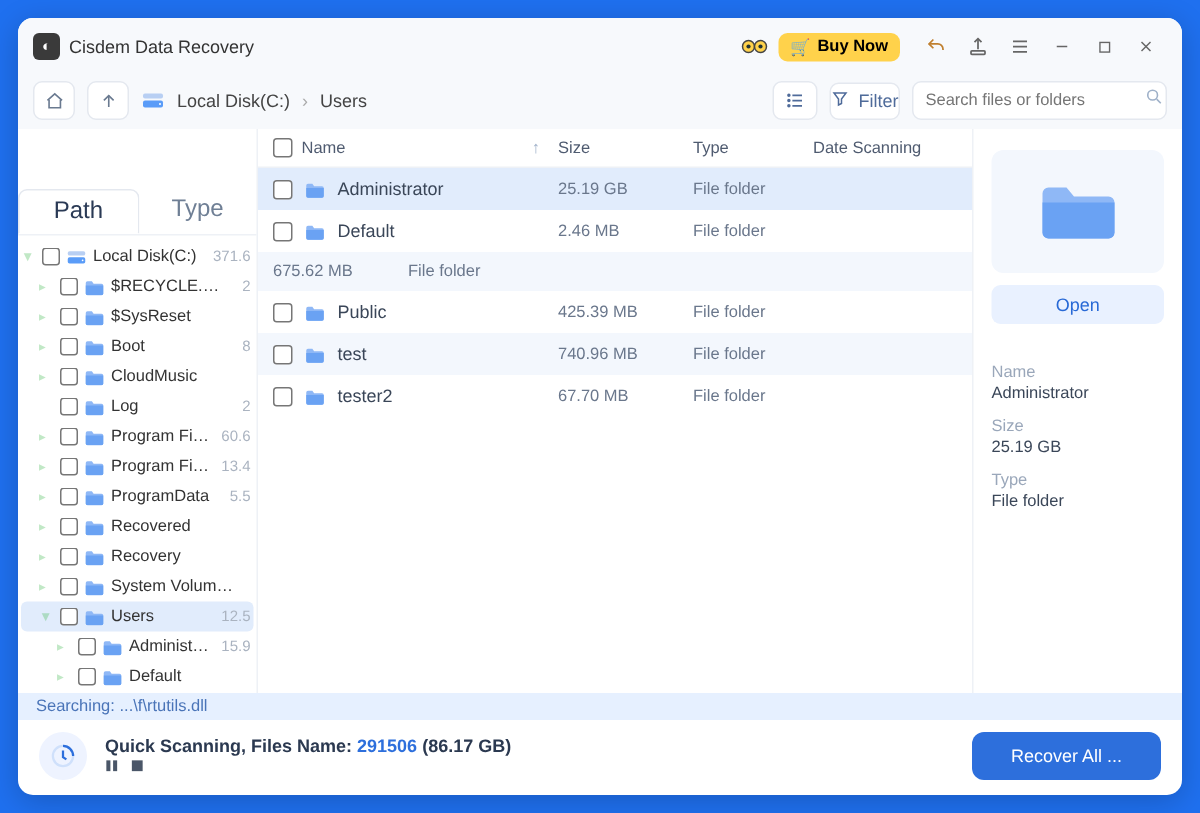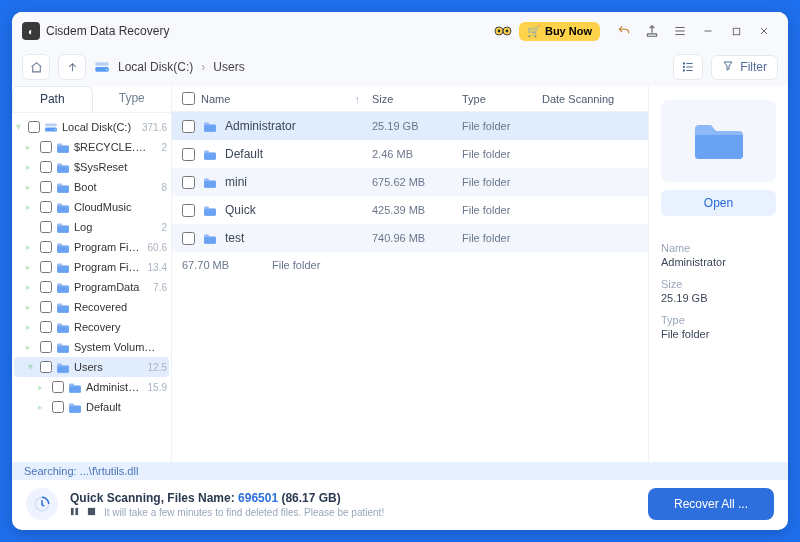--- a/index.html
+++ b/index.html
@@ -17,32 +17,32 @@
 
 
 .toolbar { display: flex; align-items: center; padding: 4px 10px 6px 10px; background: #f7f9fc; gap: 8px; }
 .nav-btn { width: 28px; height: 26px; border: 1px solid #e4e8ef; border-radius: 6px; background: #fff; display: inline-flex; align-items: center; justify-content: center; color: #4a6; cursor: pointer; }
 .nav-btn svg { stroke: #6a7a90; }
 .disk-ico { display: inline-flex; align-items: center; gap: 4px; }
 .breadcrumb { display: flex; align-items: center; gap: 8px; font-size: 12px; color: #444; }
 .breadcrumb .chev { color: #aaa; }
 .toolbar .spacer { flex: 1; }
 .small-btn { width: 30px; height: 26px; border: 1px solid #e4e8ef; border-radius: 6px; background: #fff; display: inline-flex; align-items: center; justify-content: center; color: #4f6b9a; cursor: pointer; }
-.filter-btn { display: flex; align-items: center; gap: 6px; border: 1px solid #e4e8ef; border-radius: 6px; background: #fff; padding: 4px 10px; font-size: 12px; color: #4f6b9a; cursor: pointer; }
+.filter-btn { display: flex; align-items: center; gap: 6px; border: 1px solid #e4e8ef; border-radius: 6px; background: #fff; padding: 4px 0; font-size: 12px; color: #4f6b9a; cursor: pointer; }
 .search { display: flex; align-items: center; border: 1px solid #e4e8ef; border-radius: 6px; background: #fff; padding: 3px 8px; width: 170px; }
 .search input { border: none; outline: none; font-size: 11px; flex: 1; color: #555; }
 .search .sico { color: #9fb1c9; margin-left: 4px; }
 
 
 .body { flex: 1; display: flex; min-height: 0; background: #fff; }
 
 
 .sidepane { width: 160px; border-right: 1px solid #eef1f6; display: flex; flex-direction: column; }
 .tabs { display: flex; border-bottom: 1px solid #eef1f6; }
-.tab { flex: 1; text-align: center; padding: 5px 0; font-size: 12px; color: #6f7f95; cursor: pointer; }
+.tab { flex: 1; text-align: center; padding: 5px 0; font-size: 16px; color: #6f7f95; cursor: pointer; margin-top: 40px; }
 .tab.active { border: 1px solid #e4e8ef; border-bottom: 1px solid #fff; border-radius: 6px 6px 0 0; color: #2a3a55; background: #fff; }
 .tree { flex: 1; overflow: auto; font-size: 11px; padding: 4px 2px 0 2px; }
 .tree-item { display: flex; align-items: center; padding: 4px 2px; gap: 4px; cursor: pointer; border-radius: 4px; white-space: nowrap; }
 .tree-item.selected { background: #e1ecfc; }
 .tree-item .exp { width: 10px; color: #4b55; font-size: 9px; }
 .tree-item input[type=checkbox] { width: 12px; height: 12px; }
 .tree-item .label { flex: 1; overflow: hidden; text-overflow: ellipsis; color: #333; }
 .tree-item .sz { color: #aab3c0; font-size: 10px; margin-left: 4px; }
 .fld-ico { width: 14px; height: 11px; display: inline-block; }
 
@@ -179,20 +179,29 @@
         </svg>
     </button>
     <button class="filter-btn">
       <span>
         <svg width="12" height="12" viewBox="0 0 24 24" fill="none" stroke="#4f6b9a" stroke-width="2">
             <path d="M4 4h16l-6 8v6l-4 2v-8z"></path>
           </svg>
       </span>
       <span>Filter</span>
     </button>
+    <div class="search">
+      <input placeholder="Search files or folders" style="">
+      <span class="sico">
+        <svg width="13" height="13" viewBox="0 0 24 24" fill="none" stroke="#9fb1c9" stroke-width="2">
+            <circle cx="10" cy="10" r="6"></circle>
+            <line x1="15" y1="15" x2="20" y2="20"></line>
+          </svg>
+      </span>
+    </div>
   </div>
 
   <div class="body">
 
     <div class="sidepane">
       <div class="tabs">
         <div class="tab active">Path</div>
         <div class="tab">Type</div>
       </div>
       <div class="tree" id="tree">
@@ -278,21 +287,21 @@
             <span class="sz">13.4</span>
           </div>
           <div class="tree-item" style="padding-left: 12px;">
             <span class="exp">▸</span>
             <input type="checkbox" style="">
             <svg class="fld-ico" viewBox="0 0 24 18">
               <path d="M2 4a2 2 0 012-2h5l2 3h9a2 2 0 012 2v9a2 2 0 01-2 2H4a2 2 0 01-2-2z" fill="#8fb8f6"></path>
               <path d="M2 7h20v9a2 2 0 01-2 2H4a2 2 0 01-2-2z" fill="#6aa2f3"></path>
             </svg>
             <span class="label">ProgramData</span>
-            <span class="sz">7.6</span>
+            <span class="sz">5.5</span>
           </div>
           <div class="tree-item" style="padding-left: 12px;">
             <span class="exp">▸</span>
             <input type="checkbox" style="">
             <svg class="fld-ico" viewBox="0 0 24 18">
               <path d="M2 4a2 2 0 012-2h5l2 3h9a2 2 0 012 2v9a2 2 0 01-2 2H4a2 2 0 01-2-2z" fill="#8fb8f6"></path>
               <path d="M2 7h20v9a2 2 0 01-2 2H4a2 2 0 01-2-2z" fill="#6aa2f3"></path>
             </svg>
             <span class="label">Recovered</span>
             <span class="sz"></span>
@@ -383,59 +392,59 @@
                   <path d="M2 4a2 2 0 012-2h5l2 3h9a2 2 0 012 2v9a2 2 0 01-2 2H4a2 2 0 01-2-2z" fill="#8fb8f6"></path>
                   <path d="M2 7h20v9a2 2 0 01-2 2H4a2 2 0 01-2-2z" fill="#6aa2f3"></path>
                 </svg>
                 <span>Default</span>
               </span>
               <span class="c c-size">2.46 MB</span>
               <span class="c c-type">File folder</span>
               <span class="c c-date"></span>
             </div>
             <div class="row alt">
-              <span class="c c-name">
-                <input type="checkbox" style="">
-                <svg class="fld-ico" viewBox="0 0 24 18">
-                  <path d="M2 4a2 2 0 012-2h5l2 3h9a2 2 0 012 2v9a2 2 0 01-2 2H4a2 2 0 01-2-2z" fill="#8fb8f6"></path>
-                  <path d="M2 7h20v9a2 2 0 01-2 2H4a2 2 0 01-2-2z" fill="#6aa2f3"></path>
-                </svg>
-                <span>mini</span>
-              </span>
               <span class="c c-size">675.62 MB</span>
               <span class="c c-type">File folder</span>
               <span class="c c-date"></span>
             </div>
             <div class="row">
               <span class="c c-name">
                 <input type="checkbox" style="">
                 <svg class="fld-ico" viewBox="0 0 24 18">
                   <path d="M2 4a2 2 0 012-2h5l2 3h9a2 2 0 012 2v9a2 2 0 01-2 2H4a2 2 0 01-2-2z" fill="#8fb8f6"></path>
                   <path d="M2 7h20v9a2 2 0 01-2 2H4a2 2 0 01-2-2z" fill="#6aa2f3"></path>
                 </svg>
-                <span>Quick</span>
+                <span>Public</span>
               </span>
               <span class="c c-size">425.39 MB</span>
               <span class="c c-type">File folder</span>
               <span class="c c-date"></span>
             </div>
             <div class="row alt">
               <span class="c c-name">
                 <input type="checkbox" style="">
                 <svg class="fld-ico" viewBox="0 0 24 18">
                   <path d="M2 4a2 2 0 012-2h5l2 3h9a2 2 0 012 2v9a2 2 0 01-2 2H4a2 2 0 01-2-2z" fill="#8fb8f6"></path>
                   <path d="M2 7h20v9a2 2 0 01-2 2H4a2 2 0 01-2-2z" fill="#6aa2f3"></path>
                 </svg>
                 <span>test</span>
               </span>
               <span class="c c-size">740.96 MB</span>
               <span class="c c-type">File folder</span>
               <span class="c c-date"></span>
             </div>
             <div class="row">
+              <span class="c c-name">
+                <input type="checkbox" style="">
+                <svg class="fld-ico" viewBox="0 0 24 18">
+                  <path d="M2 4a2 2 0 012-2h5l2 3h9a2 2 0 012 2v9a2 2 0 01-2 2H4a2 2 0 01-2-2z" fill="#8fb8f6"></path>
+                  <path d="M2 7h20v9a2 2 0 01-2 2H4a2 2 0 01-2-2z" fill="#6aa2f3"></path>
+                </svg>
+                <span>tester2</span>
+              </span>
               <span class="c c-size">67.70 MB</span>
               <span class="c c-type">File folder</span>
               <span class="c c-date"></span>
             </div>
           </div>
       </div>
 
       <div class="details">
         <div class="thumb">
           <svg width="56" height="44" viewBox="0 0 56 44">
@@ -461,33 +470,32 @@
   <div class="footer">
     <div class="scan-ico">
       <svg width="18" height="18" viewBox="0 0 24 24" fill="none" stroke="#2d6fdc" stroke-width="2">
           <circle cx="12" cy="12" r="9" stroke="#cfe0fb"></circle>
           <path d="M12 3a9 9 0 019 9"></path>
           <path d="M12 7v6l3 2"></path>
         </svg>
     </div>
     <div class="footer-main">
       <div class="line1">
-        <span>Quick Scanning, Files Name: </span><span class="count">696501</span><span> (86.17 GB)</span>
+        <span>Quick Scanning, Files Name: </span><span class="count">291506</span><span> (86.17 GB)</span>
       </div>
       <div class="line2">
         <span class="pp-btn">
           <svg width="9" height="9" viewBox="0 0 10 10">
               <rect x="1" y="1" width="3" height="8" fill="#4a5668"></rect>
               <rect x="6" y="1" width="3" height="8" fill="#4a5668"></rect>
             </svg>
         </span>
         <span class="pp-btn">
           <svg width="9" height="9" viewBox="0 0 10 10">
               <rect x="1" y="1" width="8" height="8" fill="#4a5668"></rect>
             </svg>
         </span>
-        <span>It will take a few minutes to find deleted files. Please be patient!</span>
       </div>
     </div>
     <button class="recover-btn">Recover All ...</button>
   </div>
 
 </div>
 
 </body></html>

